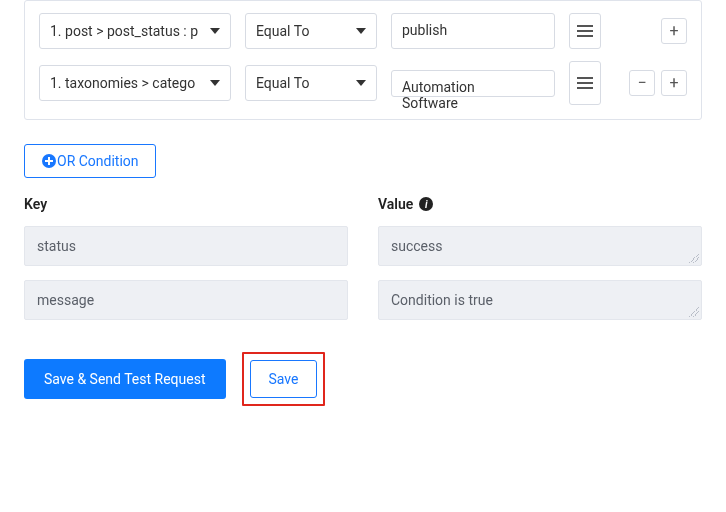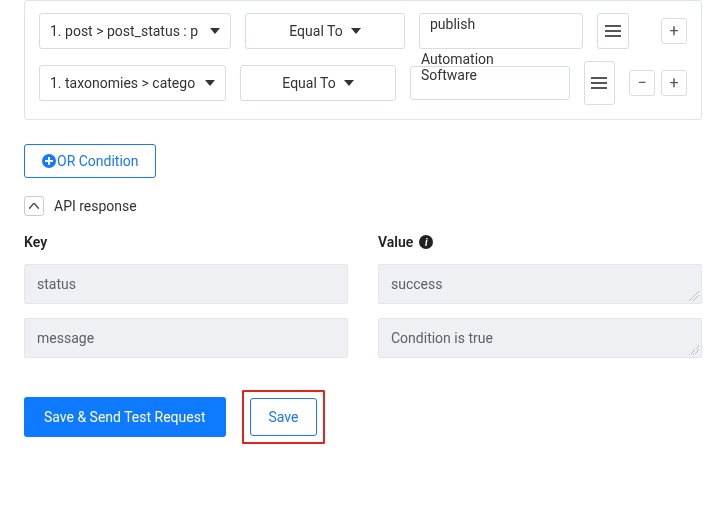--- a/index.html
+++ b/index.html
@@ -23,22 +23,22 @@
     display: flex;
     align-items: center;
     justify-content: space-between;
     border: 1px solid #d7dbe3;
     border-radius: 3px;
     height: 36px;
     padding: 16px 10px;
     background: #fff;
   }
   .field-sel { width: 192px; }
-  .oper-sel  { width: 160px; justify-content: center; }
-  .value-box { width: 164px; flex-direction: column; align-items: flex-start; justify-content: flex-end; padding: 16px 10px; }
+  .oper-sel  { width: 132px; }
+  .value-box { width: 164px; flex-direction: column; align-items: flex-start; justify-content: flex-start; padding: 8px 10px; }
   .value-box.multi { height: 27px; }
   .field-sel span, .oper-sel span { white-space: nowrap; overflow: hidden; text-overflow: clip; }
   .caret { margin-left: 8px; flex: none; }
   .caret svg { display: block; }
   .drag-handle {
     border: 1px solid #d7dbe3;
     border-radius: 3px;
     width: 32px;
     height: 36px;
     display: flex; align-items: center; justify-content: center;
@@ -236,28 +236,20 @@
   
   <button class="or-button">
     <svg class="plus-circle" viewBox="0 0 16 16">
       <circle cx="8" cy="8" r="7" fill="#1877ff"></circle>
       <path d="M8 4 V12 M4 8 H12" stroke="#fff" stroke-width="2"></path>
     </svg>
     <span>OR Condition</span>
   </button>
 
   
-  <div class="section-toggle">
-    <div class="toggle-box">
-      <svg width="10" height="6" viewBox="0 0 10 6">
-          <path d="M0 6 L5 0 L10 6" fill="none" stroke="#555" stroke-width="1.5"></path>
-        </svg>
-    </div>
-    <span>API response</span>
-  </div>
 
   
   <div class="kv-grid">
     <div class="kv-header">
       <span>Key</span>
     </div>
     <div class="kv-header">
       <span>Value</span>
       <span class="info-dot">i</span>
     </div>

